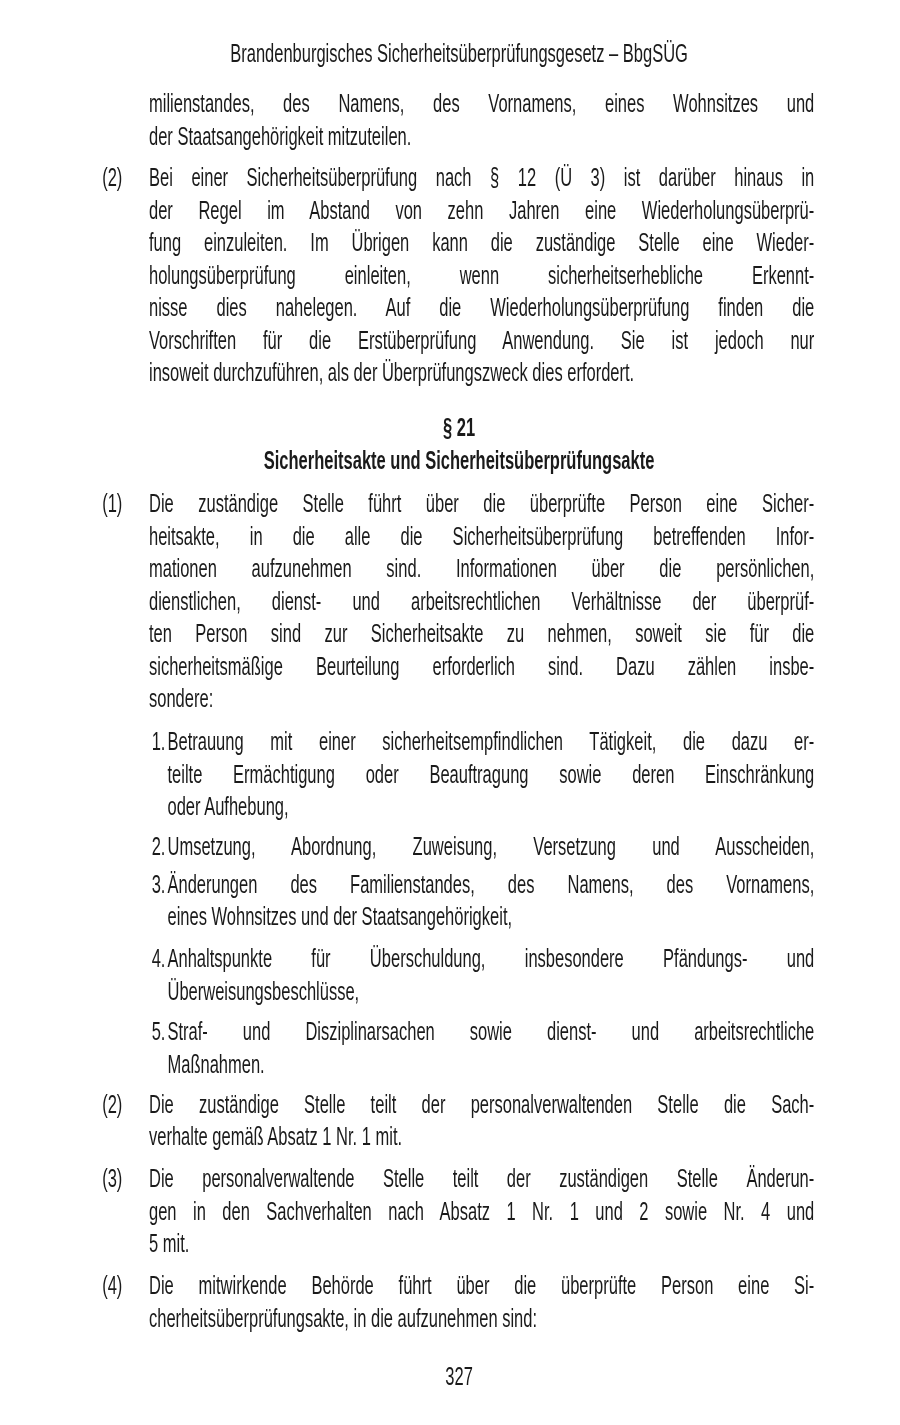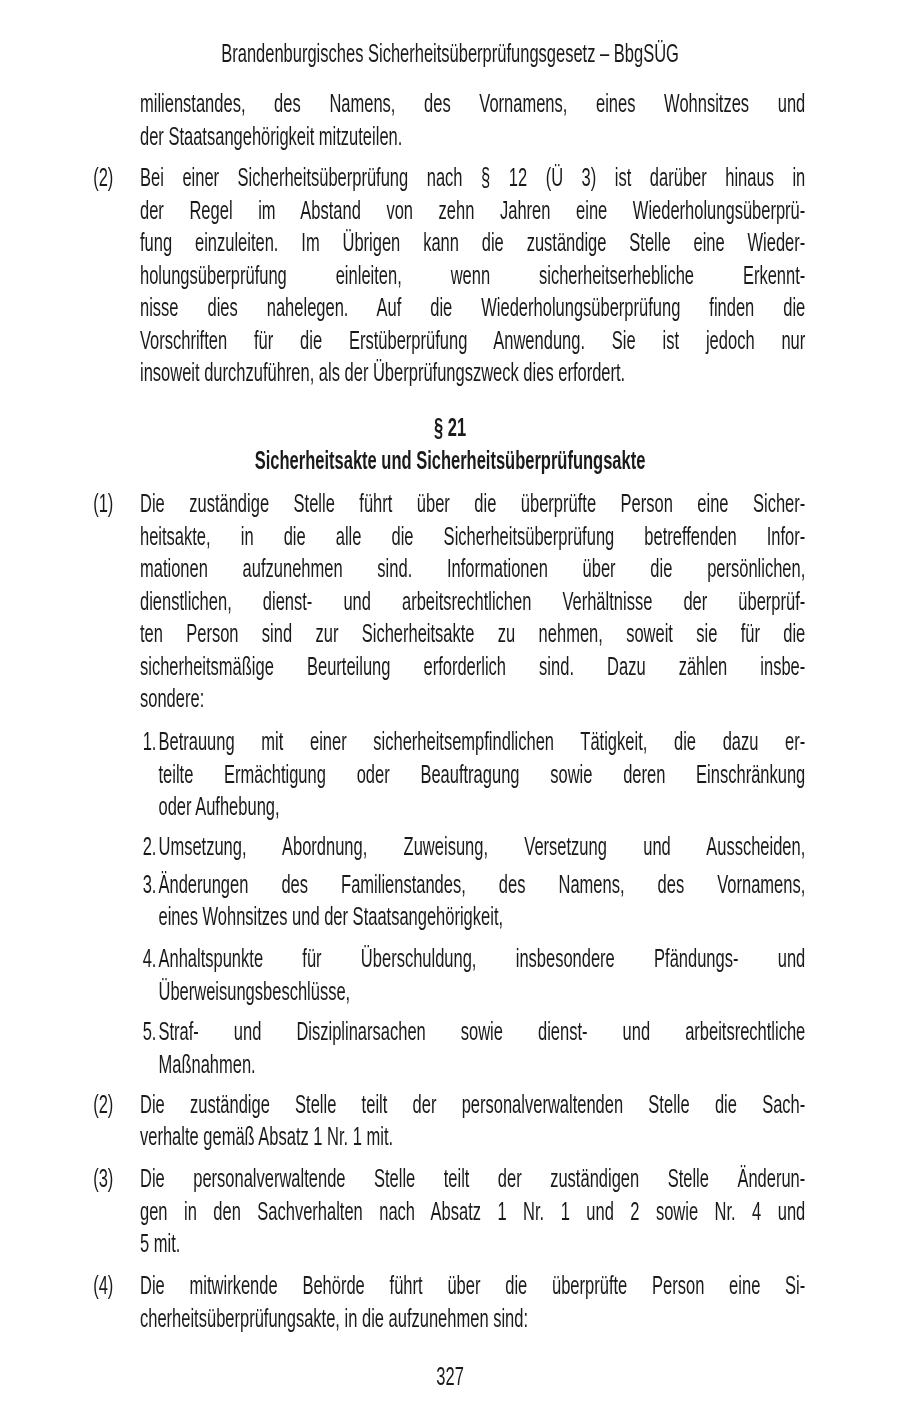--- a/index.html
+++ b/index.html
@@ -2,21 +2,21 @@
 <html><head>
 <meta charset="utf-8">
 <style>
   html,body{margin:0;padding:0;}
   body{
     width:900px;height:1425px;background:#ffffff;color:#1a1a1a;
     font-family:"Liberation Sans", sans-serif;
     font-size:25px;line-height:32.5px;overflow:hidden;
     -webkit-font-smoothing:antialiased;
   }
-  .page{position:relative;width:784px;height:1425px;padding-top:37px;box-sizing:border-box;}
+  .page{position:relative;width:784px;height:1425px;padding-top:37px;box-sizing:border-box;padding-left:9px;}
   
   .col{
     width:1008px;margin-left:140px;
     transform:scaleX(0.66);transform-origin:left top;
   }
   
   .cblk{
     width:1082px;margin-left:93px;
     transform:scaleX(0.66);transform-origin:left top;
     text-align:center;

